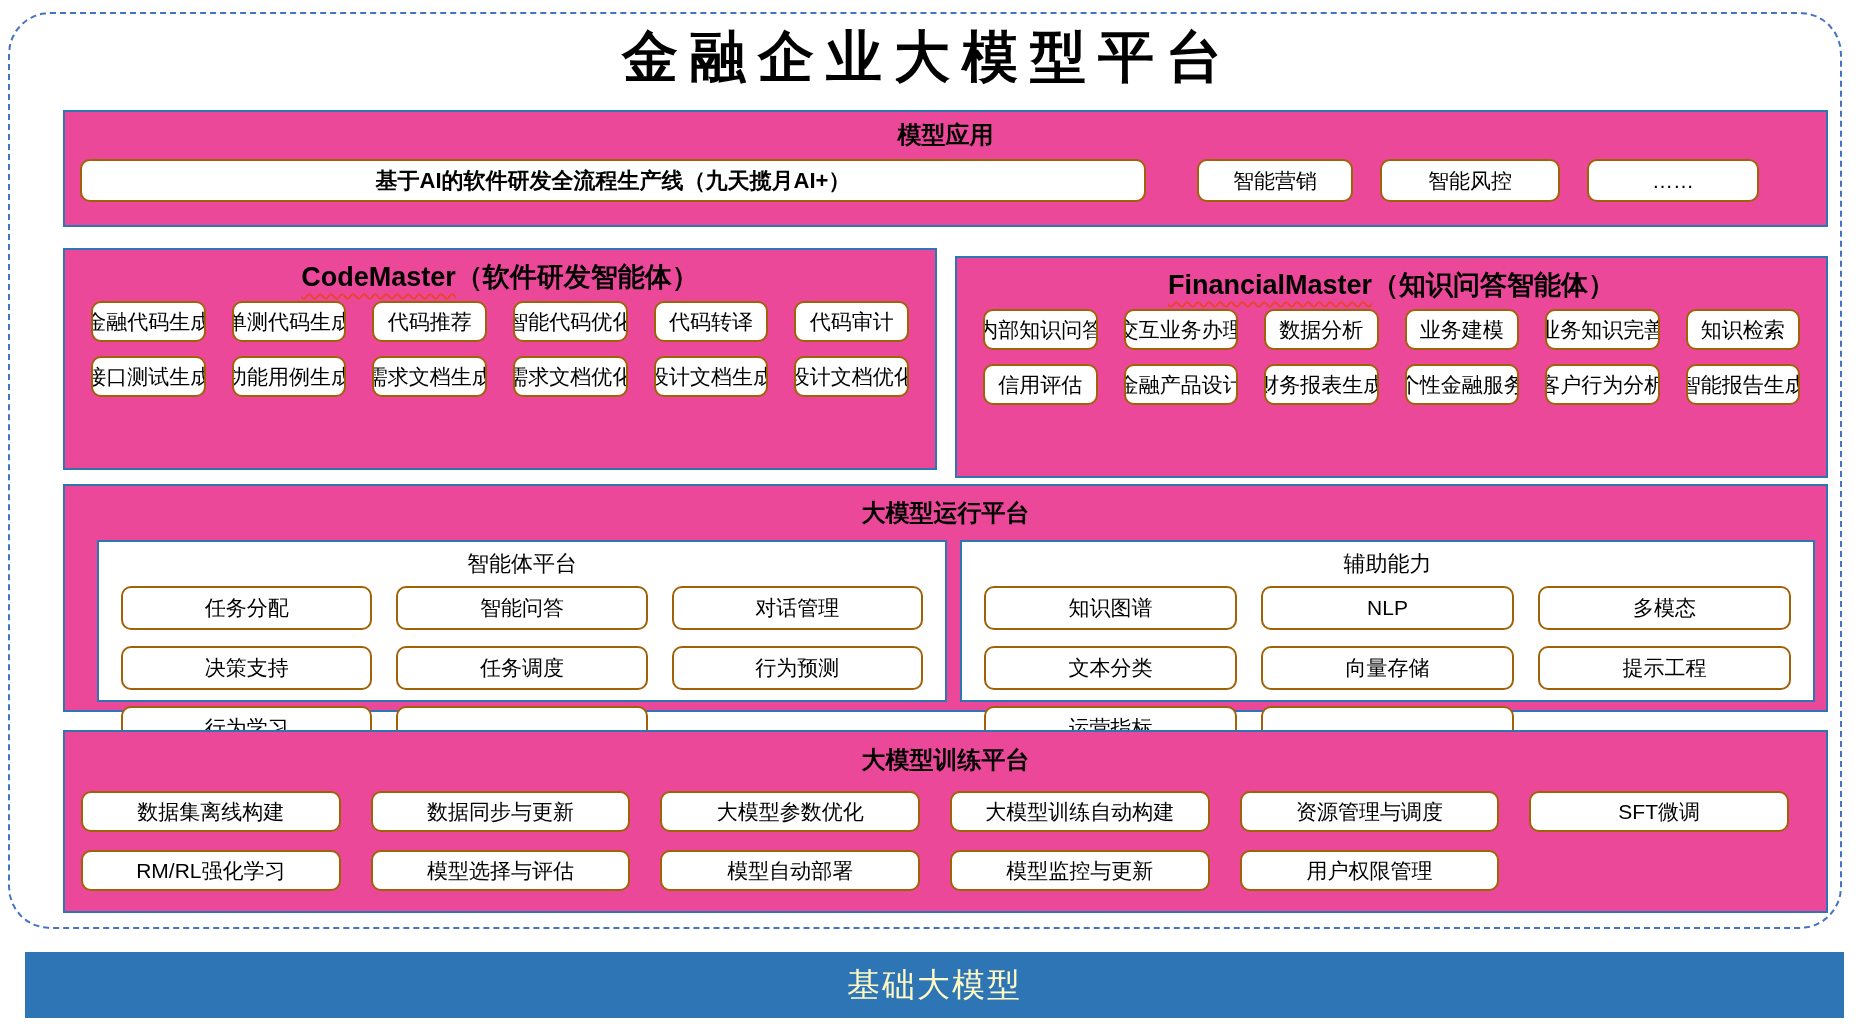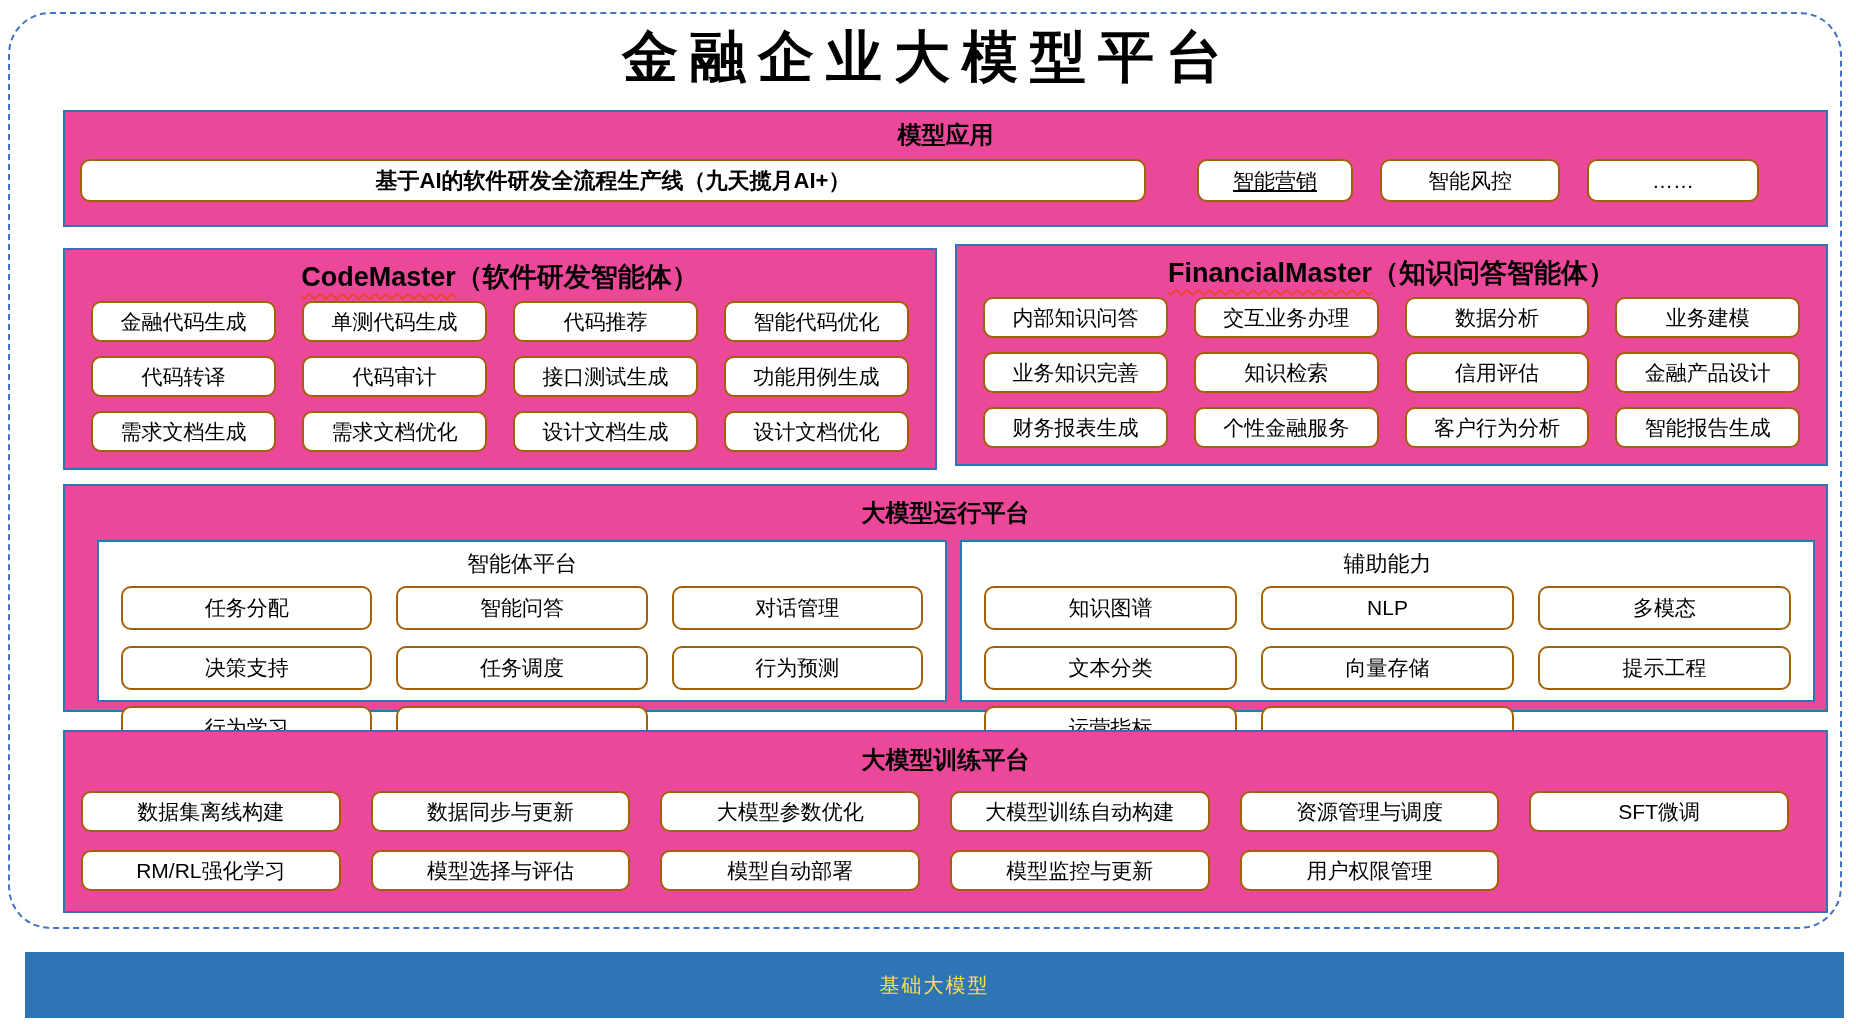--- a/index.html
+++ b/index.html
@@ -38,39 +38,39 @@
     font-size:21px;background:#fff;box-sizing:border-box;
     white-space:nowrap;overflow:hidden;
   }
   
   .sec-apps{left:63px;top:110px;width:1765px;height:117px;padding-top:8px;}
   .apps-row{
     display:flex;align-items:stretch;
     padding:9px 45px 0 15px;gap:27px;height:43px;
   }
   .app-main{width:1066px;margin-right:24px;font-weight:700;font-size:22px;}
-  .app-small-1{width:156px;text-decoration:underline;}
+  .app-small-1{width:156px;}
   .app-small-2{width:180px;}
   .app-small-3{width:172px;}
   
   .sec-code{left:63px;top:248px;width:874px;height:222px;}
-  .sec-fin{left:955px;top:244px;width:873px;height:222px;}
+  .sec-fin{left:955px;top:256px;width:873px;height:222px;}
   .agent-title{
     text-align:center;font-weight:700;font-size:27px;
     padding-top:7px;line-height:40px;height:40px;
   }
   .master-name{
     text-decoration:underline;
     text-decoration-style:wavy;
     text-decoration-color:#E8442E;
     text-decoration-thickness:2px;
     text-underline-offset:7px;
   }
   .agent-grid{
-    display:grid;grid-template-columns:repeat(4,1fr);
+    display:grid;grid-template-columns:repeat(6,1fr);
     grid-auto-rows:41px;gap:14px 26px;
     padding:4px 26px 0 26px;
   }
   
   .sec-runtime{left:63px;top:484px;width:1765px;height:228px;padding-top:12px;}
   .group{
     position:absolute;border:2px solid #2E75B6;box-sizing:border-box;
     top:54px;height:162px;background:#fff;
   }
   .group-agent{left:32px;width:850px;}
@@ -86,23 +86,23 @@
   
   .sec-training{left:63px;top:730px;width:1765px;height:183px;padding-top:13px;}
   .training-grid{
     display:grid;grid-template-columns:repeat(6,1fr);
     grid-auto-rows:41px;gap:18px 30px;
     padding:16px 37px 0 16px;
   }
   
   .foundation-bar{
     position:absolute;left:25px;top:952px;width:1819px;height:66px;
-    background:#2E75B6;color:#fde047;
+    background:#2E75B6;color:#fef9c3;
     display:flex;align-items:center;justify-content:center;
-    font-size:20px;letter-spacing:2px;
+    font-size:33px;letter-spacing:2px;
   }
 </style>
 </head>
 <body>
 
 <div class="page">
 
   <div class="outer-border"></div>
 
   <div class="main-title">金融企业大模型平台</div>

